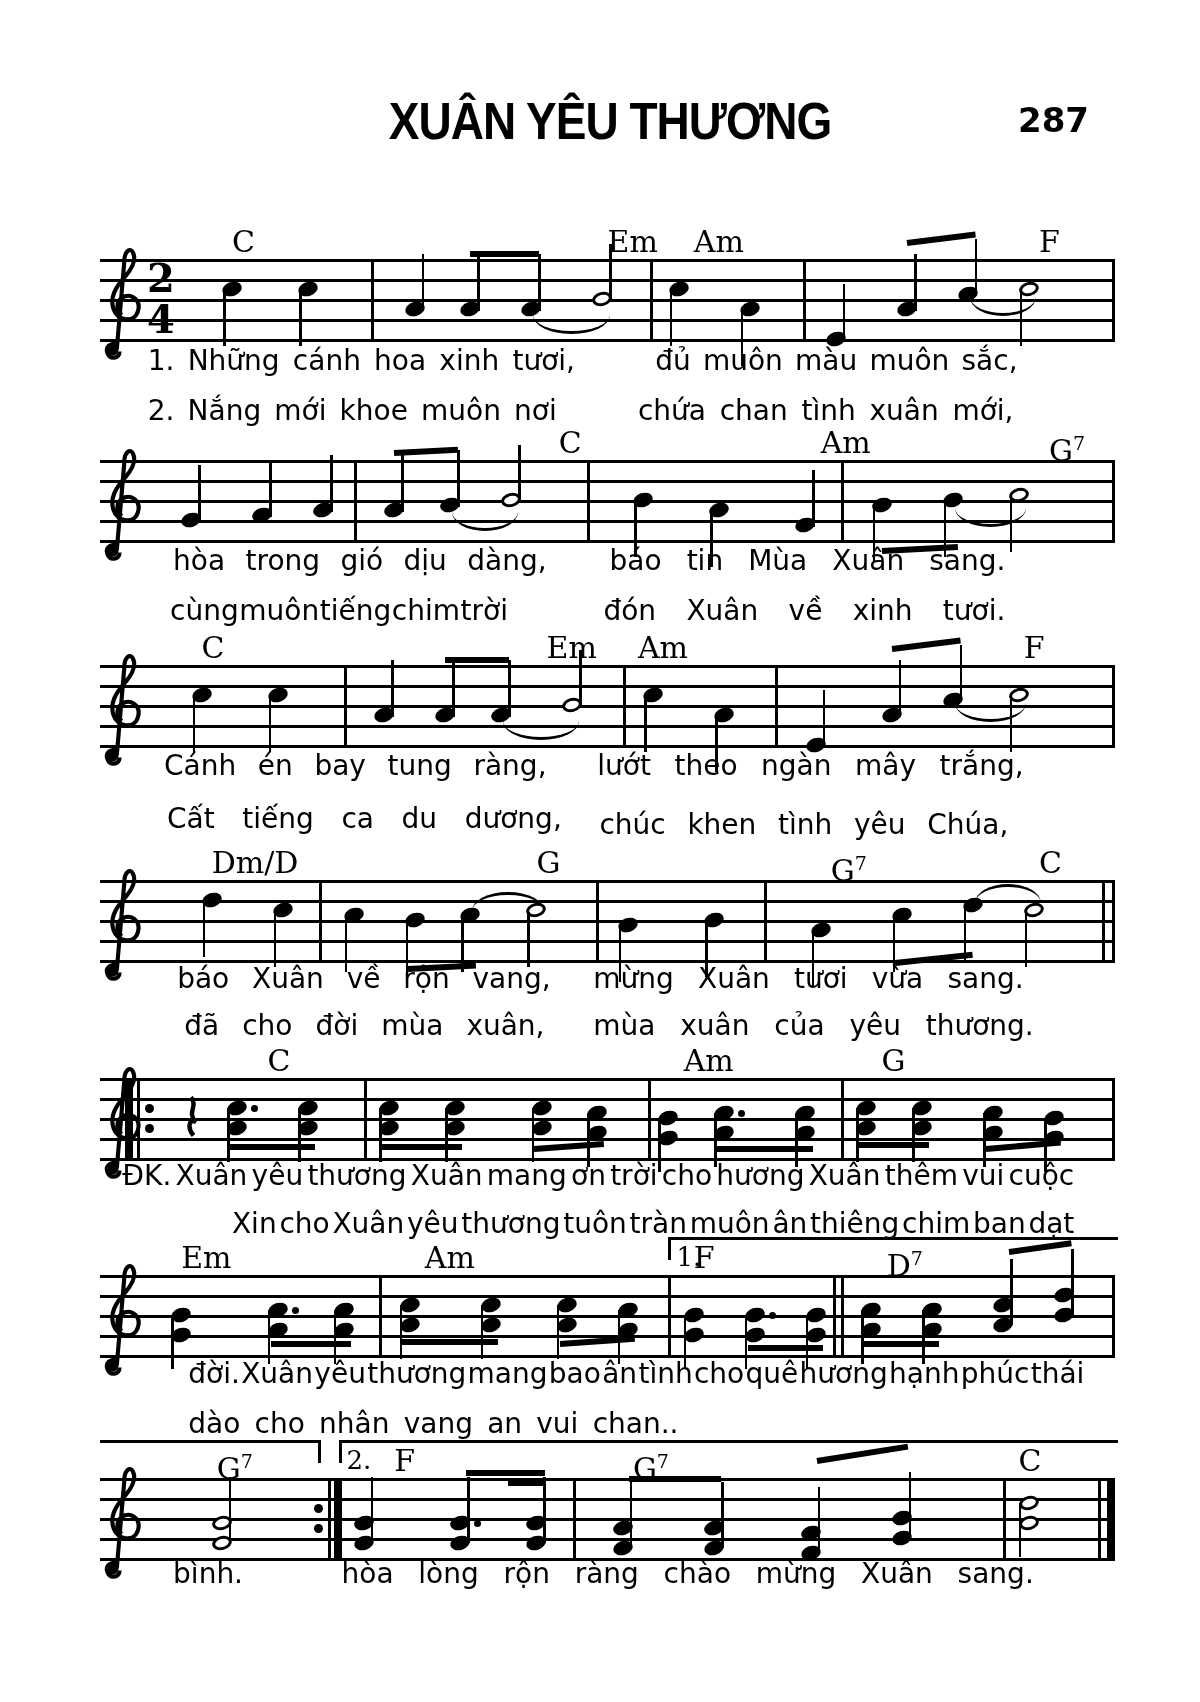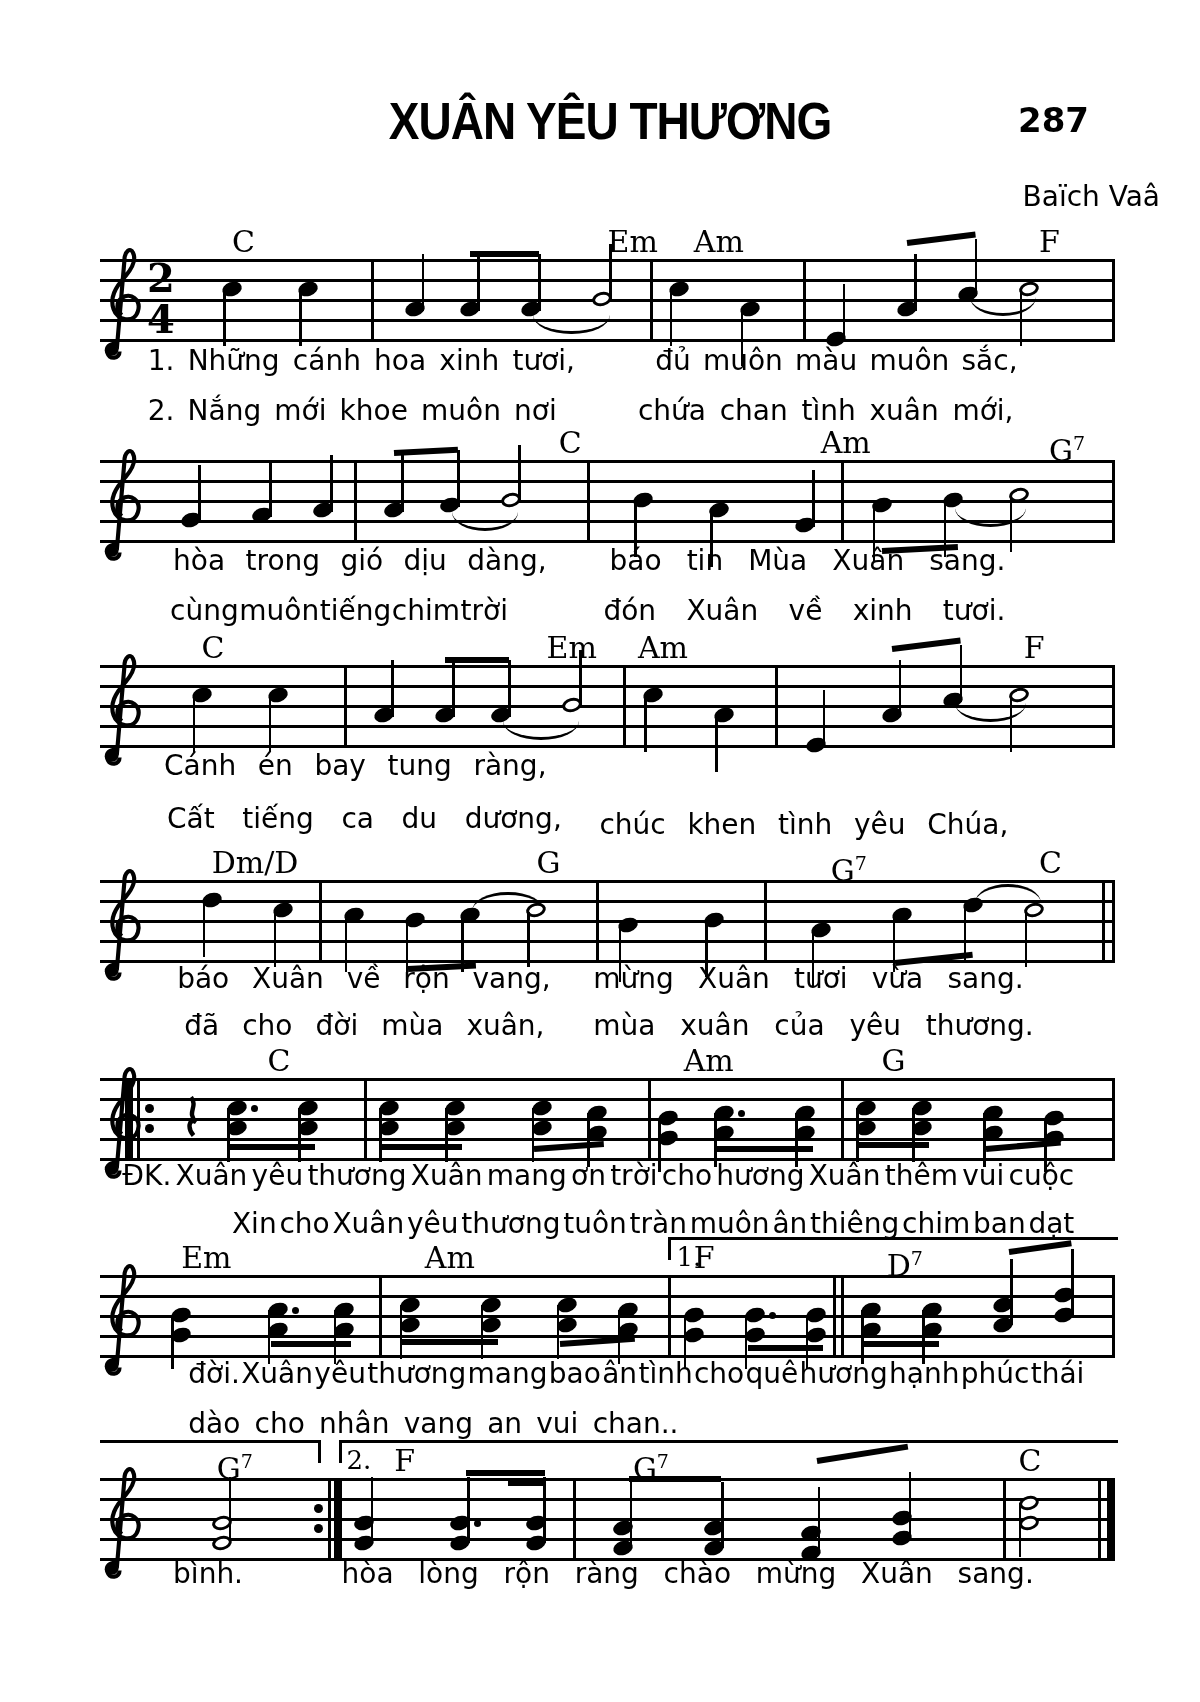--- a/index.html
+++ b/index.html
@@ -41,21 +41,20 @@
   .rest{position:absolute;top:18px;}
   .lseg{position:absolute;display:flex;justify-content:space-between;
         font-size:28px;line-height:32px;white-space:nowrap;}
 </style>
 </head>
 <body>
 
 <div id="page">
   <div class="title">XUÂN YÊU THƯƠNG</div>
   <div class="pageno">287</div>
-  <div class="author">Baïch Vaâ</div>
   <div id="score">
       <div class="system" style="top: 259px;">
         <div class="sline" style="top: 0px;"></div>
         <div class="sline" style="top: 20px;"></div>
         <div class="sline" style="top: 40px;"></div>
         <div class="sline" style="top: 60px;"></div>
         <div class="sline" style="top: 80px;"></div>
         <div class="clef"><svg viewBox="0 0 36 100" width="44" height="122">
             <path d="M16 89 C16 95 8 96 6 90 C4 84 11 81 14 84 L20 14 C20 7 25 3 27 8 C30 14 26 21 21 27 C12 37 8 45 11 54 C14 64 28 66 31 56 C34 47 25 40 18 45 C13 48 13 56 18 59" fill="none" stroke="#000" stroke-width="3.4"></path>
             <ellipse cx="9.5" cy="88" rx="5.5" ry="4.5" fill="#000"></ellipse>
@@ -506,20 +505,27 @@
         <span>xinh</span>
         <span>tươi.</span>
       </div>
       <div class="lseg" style="top: 750px; left: 6.3%; width: 37.7%;">
         <span>Cánh</span>
         <span>én</span>
         <span>bay</span>
         <span>tung</span>
         <span>ràng,</span>
       </div>
+      <div class="lseg" style="top: 750px; left: 49%; width: 42%;">
+        <span>lướt</span>
+        <span>theo</span>
+        <span>ngàn</span>
+        <span>mây</span>
+        <span>trắng,</span>
+      </div>
       <div class="lseg" style="top: 803px; left: 6.6%; width: 38.9%;">
         <span>Cất</span>
         <span>tiếng</span>
         <span>ca</span>
         <span>du</span>
         <span>dương,</span>
       </div>
       <div class="lseg" style="top: 803px; left: 49.2%; width: 40.3%; margin-top: 6px;">
         <span>chúc</span>
         <span>khen</span>

